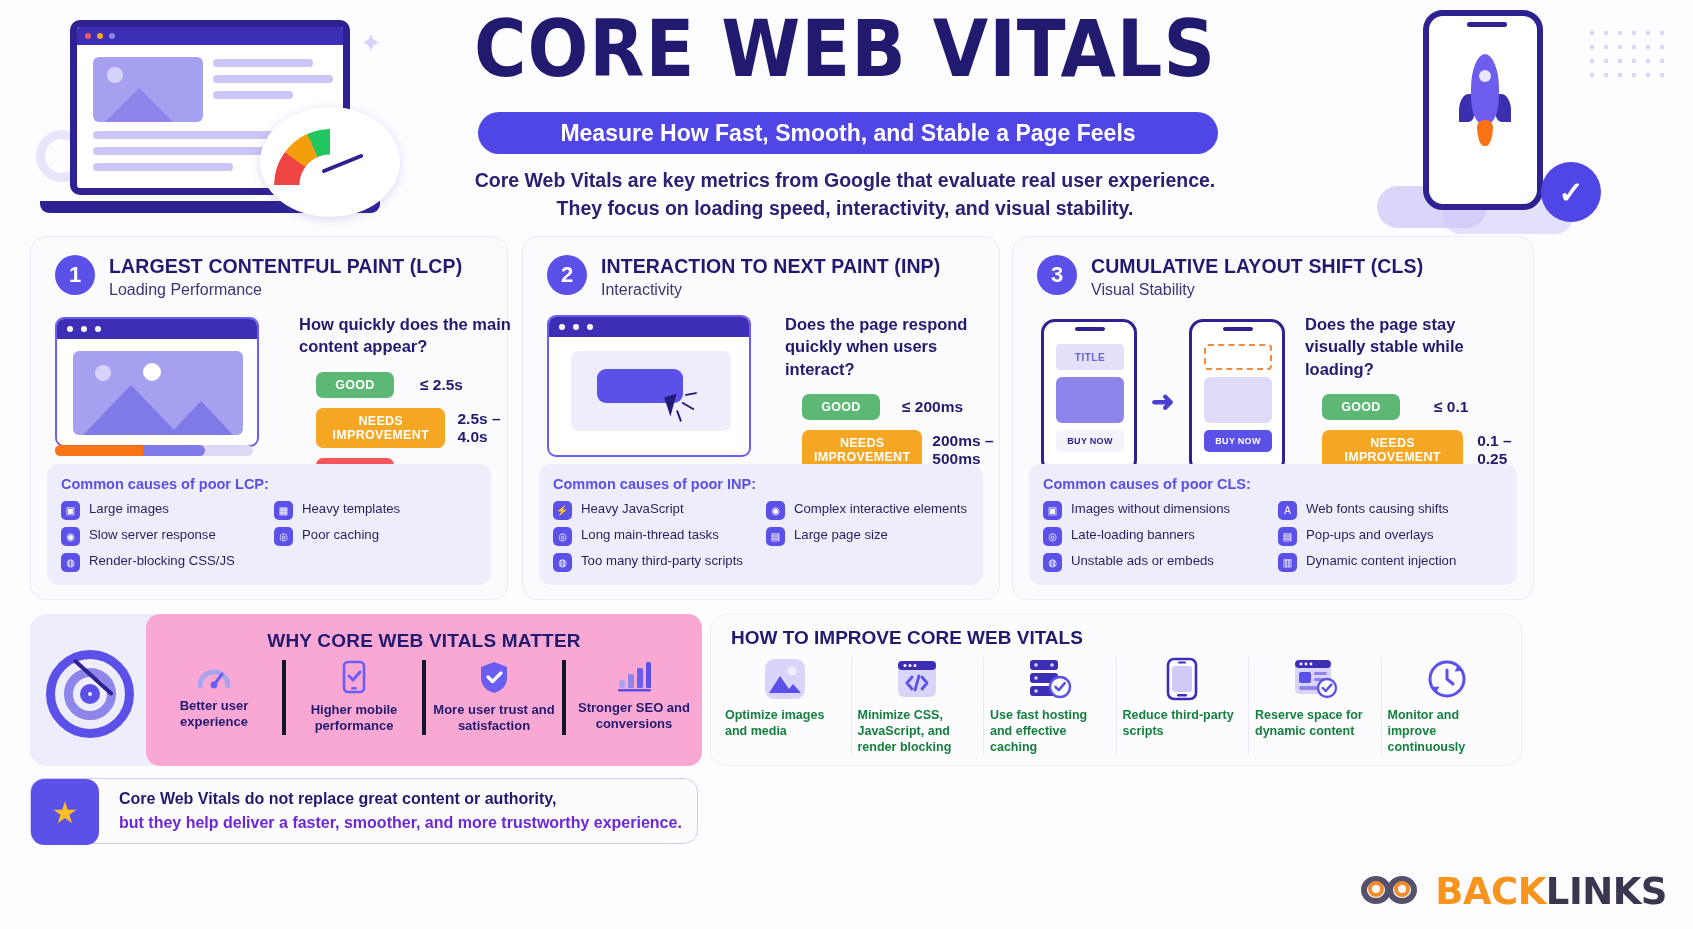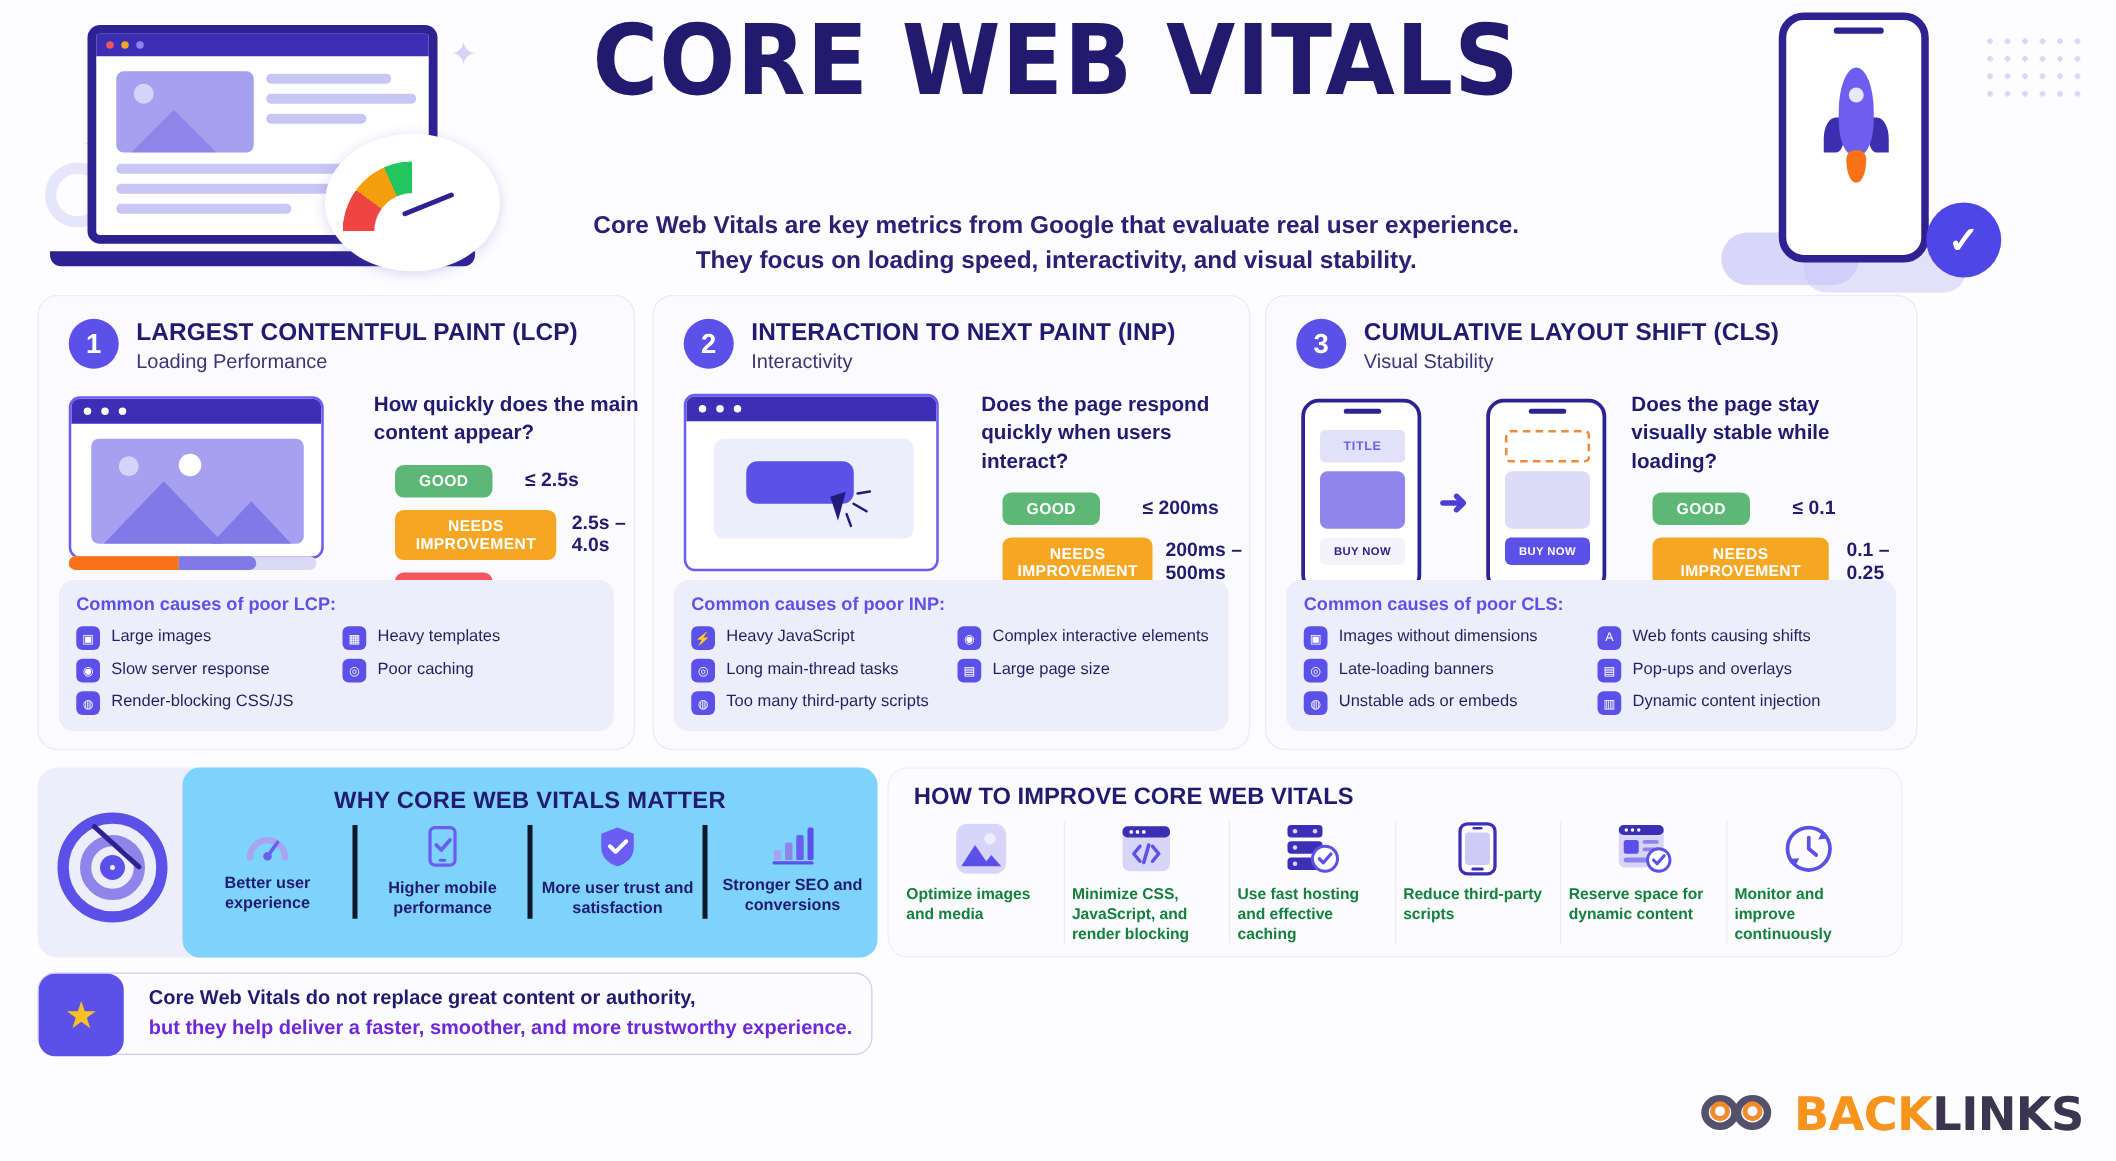--- a/index.html
+++ b/index.html
@@ -155,21 +155,21 @@
   .causes-grid { display:grid; grid-template-columns:1fr 1fr; row-gap:7px; column-gap:10px; }
   .cause { display:flex; gap:9px; align-items:flex-start; }
   .cause-ico { width:19px; height:19px; border-radius:5px; background:#5b50e8; flex:none;
      display:flex; align-items:center; justify-content:center; color:#fff; font-size:10px; }
   .cause-lbl { font-size:13.2px; color:#241f5e; font-weight:500; line-height:1.25; }
 
   
   .why-panel { position:absolute; left:30px; top:614px; width:672px; height:152px;
      background:#eeedfb; border-radius:16px; }
   .why-inner { position:absolute; left:116px; top:0; width:556px; height:152px;
-     background:#7dd3fc; border-radius:14px; }
+     background:#f9a8d4; border-radius:14px; }
   .why-title { position:absolute; left:0; top:16px; width:100%; text-align:center;
      font-size:19px; font-weight:800; color:#211a6e; letter-spacing:.2px; }
   .why-row { position:absolute; left:0; top:46px; width:100%; display:flex; }
   .why-cell { flex:1; display:flex; flex-direction:column; align-items:center; gap:8px;
      border-left:4px solid #0f172a; padding:0 4px; }
   .why-cell:first-child { border-left:none; }
   .why-lbl { font-size:13px; font-weight:700; color:#211a6e; text-align:center; line-height:1.25;}
   .target { position:absolute; left:16px; top:36px; width:88px; height:88px; }
   .t-ring { position:absolute; border-radius:50%; border:9px solid #5b50e8; }
   .t-arrow{position:absolute;left:28px;top:8px;width:52px;height:4px;background:#2e2191;
@@ -235,20 +235,21 @@
       </div>
       <div class="lt-base"></div>
       <div class="gauge-wrap">
         <div class="gauge-circle"></div>
         <div class="gauge-arc"></div>
         <div class="gauge-needle"></div>
       </div>
     </div>
 
     <div class="hero-title">CORE WEB VITALS</div>
+    <div class="hero-sub">Measure How Fast, Smooth, and Stable a Page Feels</div>
     <div class="hero-desc">
       <span>Core Web Vitals are key metrics from Google that evaluate real user experience.</span><br>
       <span>They focus on loading speed, interactivity, and visual stability.</span>
     </div>
 
     <div>
       <div class="dots-grid"></div>
       <div class="cloud" style="right:206px;bottom:20px;width:110px;height:42px;opacity:.75;"></div>
       <div class="cloud" style="right:120px;bottom:14px;width:130px;height:36px;opacity:.55;"></div>
       <div class="phone-ill">
@@ -362,21 +363,21 @@
           <span class="spark" style="left:136px;top:76px;width:12px;transform:rotate(-10deg);"></span>
           <span class="spark" style="left:124px;top:98px;width:12px;transform:rotate(70deg);"></span>
           <div class="cursor"></div>
         </div>
       </div>
 
       <div class="card-right">
         <div class="q-text">Does the page respond quickly when users interact?</div>
         <div class="thr-row">
           <span class="pill good">GOOD</span>
-          <span class="thr-val" style="margin-left:34px;">≤ 200ms</span>
+          <span class="thr-val" style="margin-left:22px;">≤ 200ms</span>
         </div>
         <div class="thr-row">
           <span class="pill ni">NEEDS IMPROVEMENT</span>
           <span class="thr-val" style="margin-left:10px;">200ms – 500ms</span>
         </div>
         <div class="thr-row">
           <span class="pill poor">POOR</span>
           <span class="thr-val" style="margin-left:26px;">&gt; 500ms</span>
         </div>
       </div>

